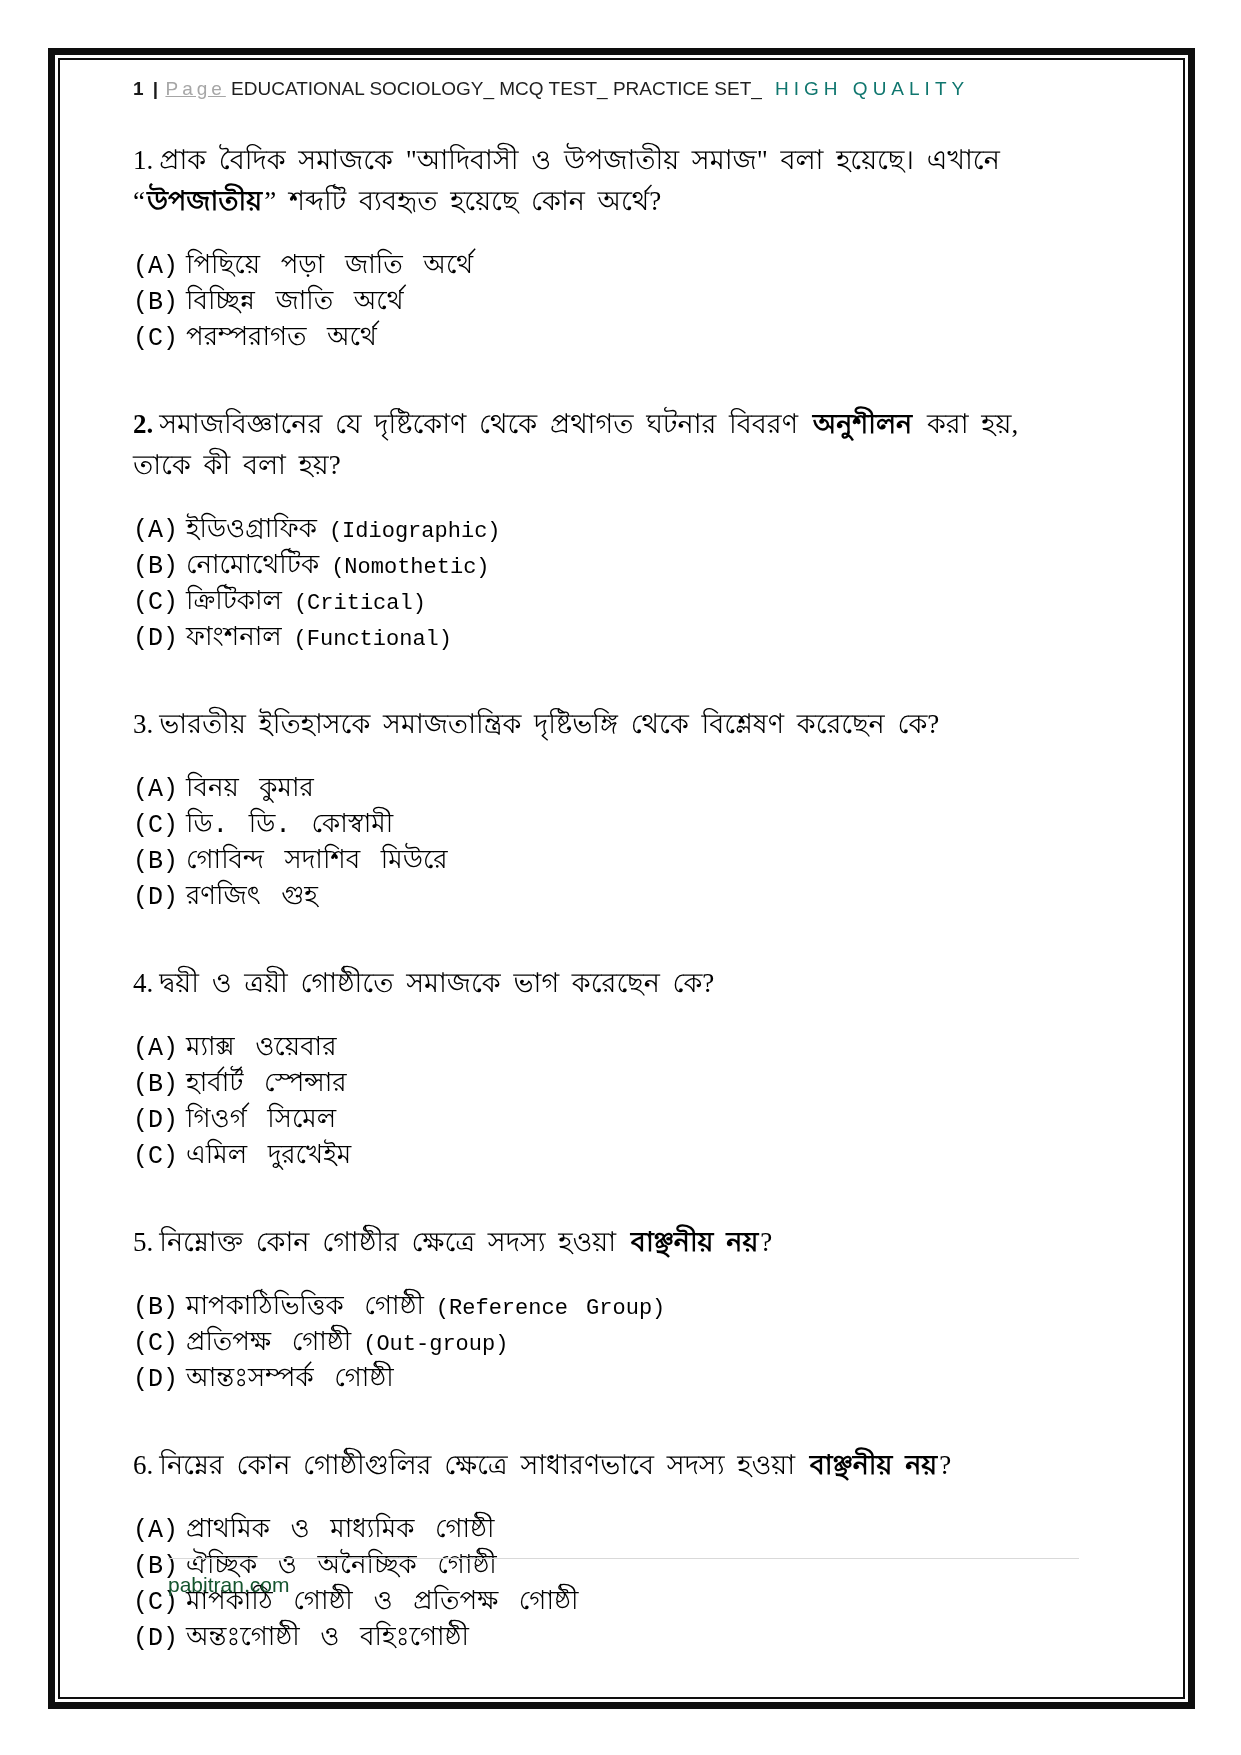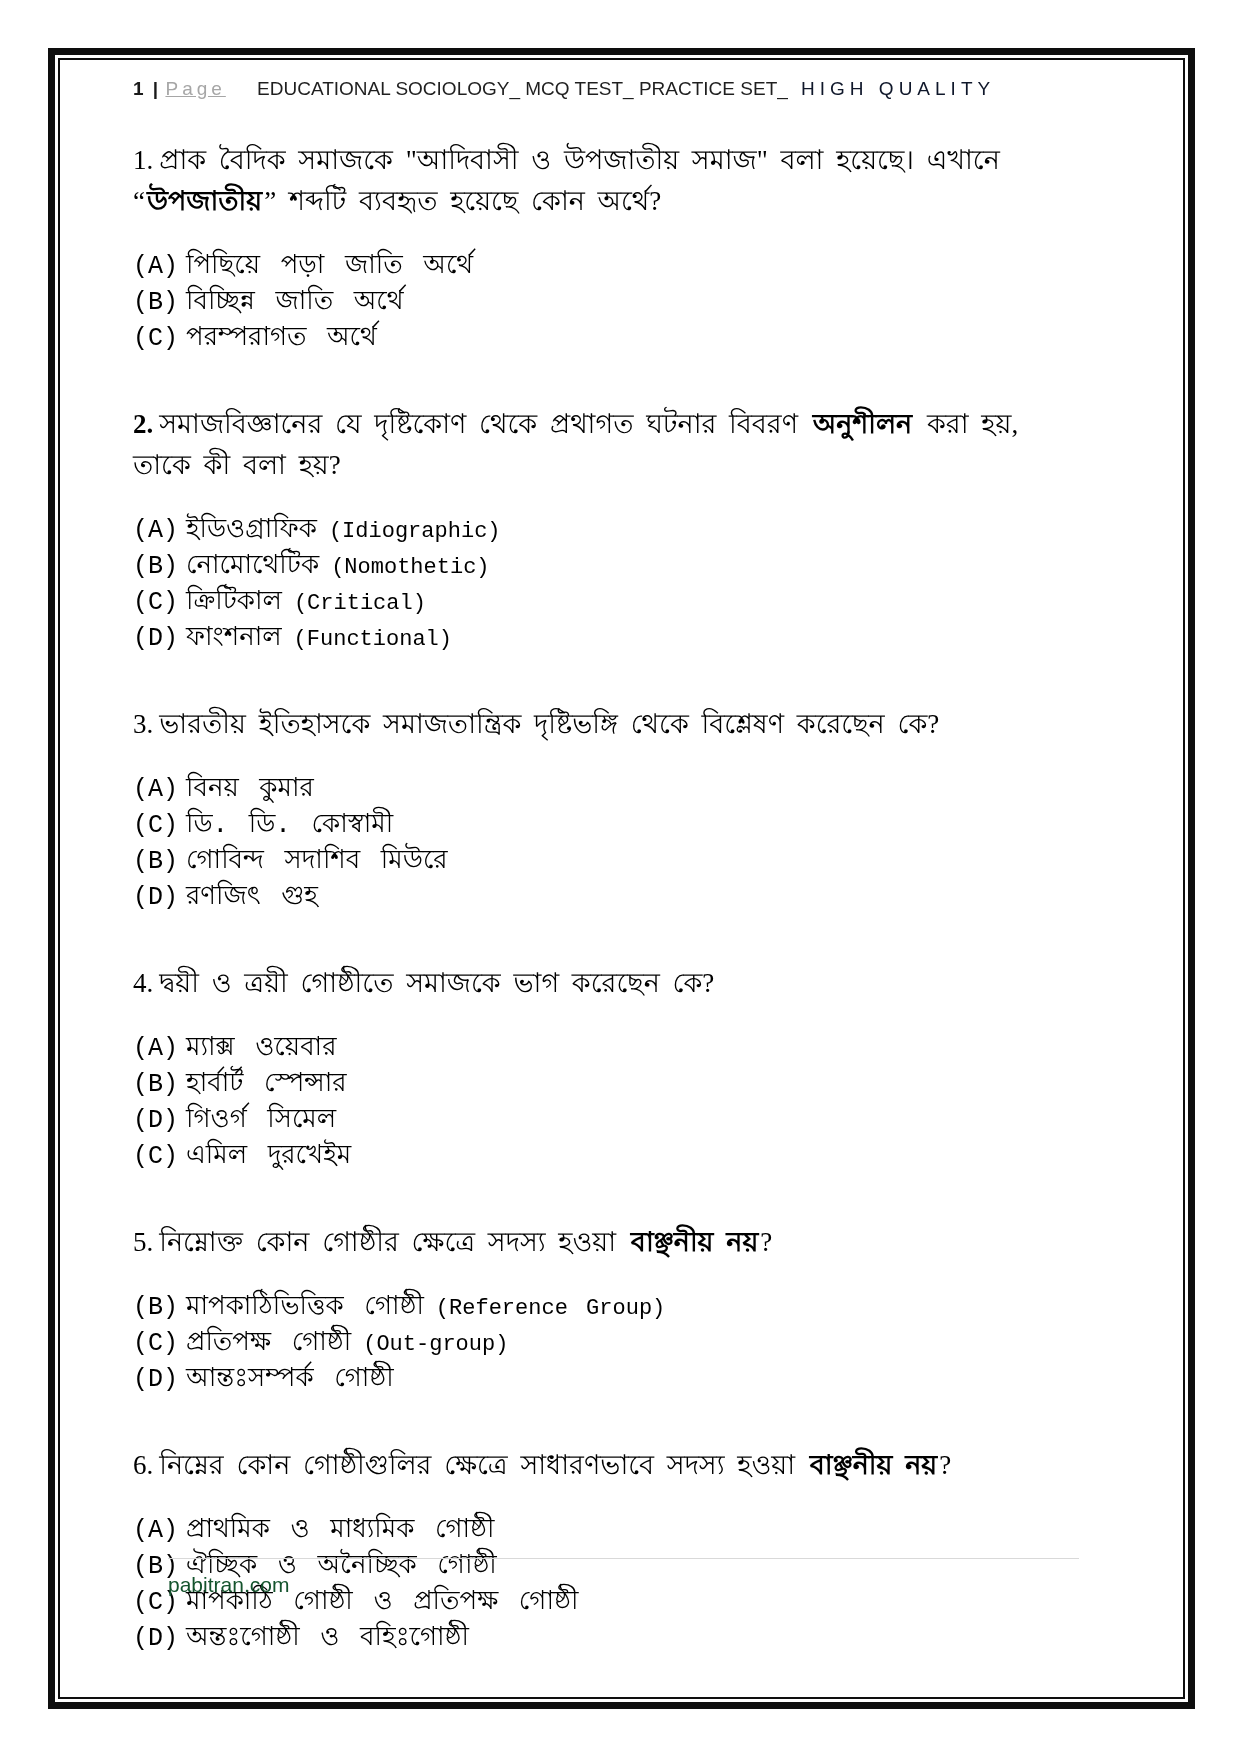--- a/index.html
+++ b/index.html
@@ -26,21 +26,21 @@
   }
   
   .header {
     font-family: "Liberation Sans", sans-serif;
     font-size: 19px;
     white-space: nowrap;
     margin-top: 4px;
   }
   .pg-num { font-weight: bold; color: #1a1a1a; letter-spacing: 2px; }
   .pg-word { color: #a6a6a6; letter-spacing: 4px; font-weight: normal; text-decoration: underline; }
-  .doc-title { color: #1f1f1f; letter-spacing: 0px; margin-left: 26px; }
+  .doc-title { color: #1f1f1f; letter-spacing: 0px; }
   .doc-title-red { letter-spacing: 5px; font-weight: normal; margin-left: 8px; }
   
   .qwrap { width: 950px; margin-top: 40px; }
   .question { margin-top: 47px; }
   .question:first-child { margin-top: 0; }
   .qtext {
     font-size: 27px; line-height: 41px; color: #000;
     word-spacing: 6px;
   }
   .qnum { margin-right: 6px; }
@@ -67,21 +67,21 @@
 <div class="frame-outer">
   <div class="frame-inner"></div>
 </div>
 
 <div class="content">
 
   <div class="header">
     <span class="pg-num">1 |</span>
     <span class="pg-word">Page</span>
     <span class="doc-title">EDUCATIONAL SOCIOLOGY_ MCQ TEST_ PRACTICE SET_</span>
-    <span class="doc-title-red" style="color:#0f172a">HIGH QUALITY</span>
+    <span class="doc-title-red" style="color:#0f766e">HIGH QUALITY</span>
   </div>
 
   <div class="qwrap">
 
     <div class="question">
       <p class="qtext"><span class="qnum">1.</span><span>প্রাক বৈদিক সমাজকে "আদিবাসী ও উপজাতীয় সমাজ" বলা হয়েছে। এখানে “</span><b class="qbold">উপজাতীয়</b><span>” শব্দটি ব্যবহৃত হয়েছে কোন অর্থে?</span></p>
       <div class="options">
         <p class="option"><span class="olabel">(A)</span><span class="otext">পিছিয়ে পড়া জাতি অর্থে</span><span class="en"></span></p>
         <p class="option"><span class="olabel">(B)</span><span class="otext">বিচ্ছিন্ন জাতি অর্থে</span><span class="en"></span></p>
         <p class="option"><span class="olabel">(C)</span><span class="otext">পরম্পরাগত অর্থে</span><span class="en"></span></p>

